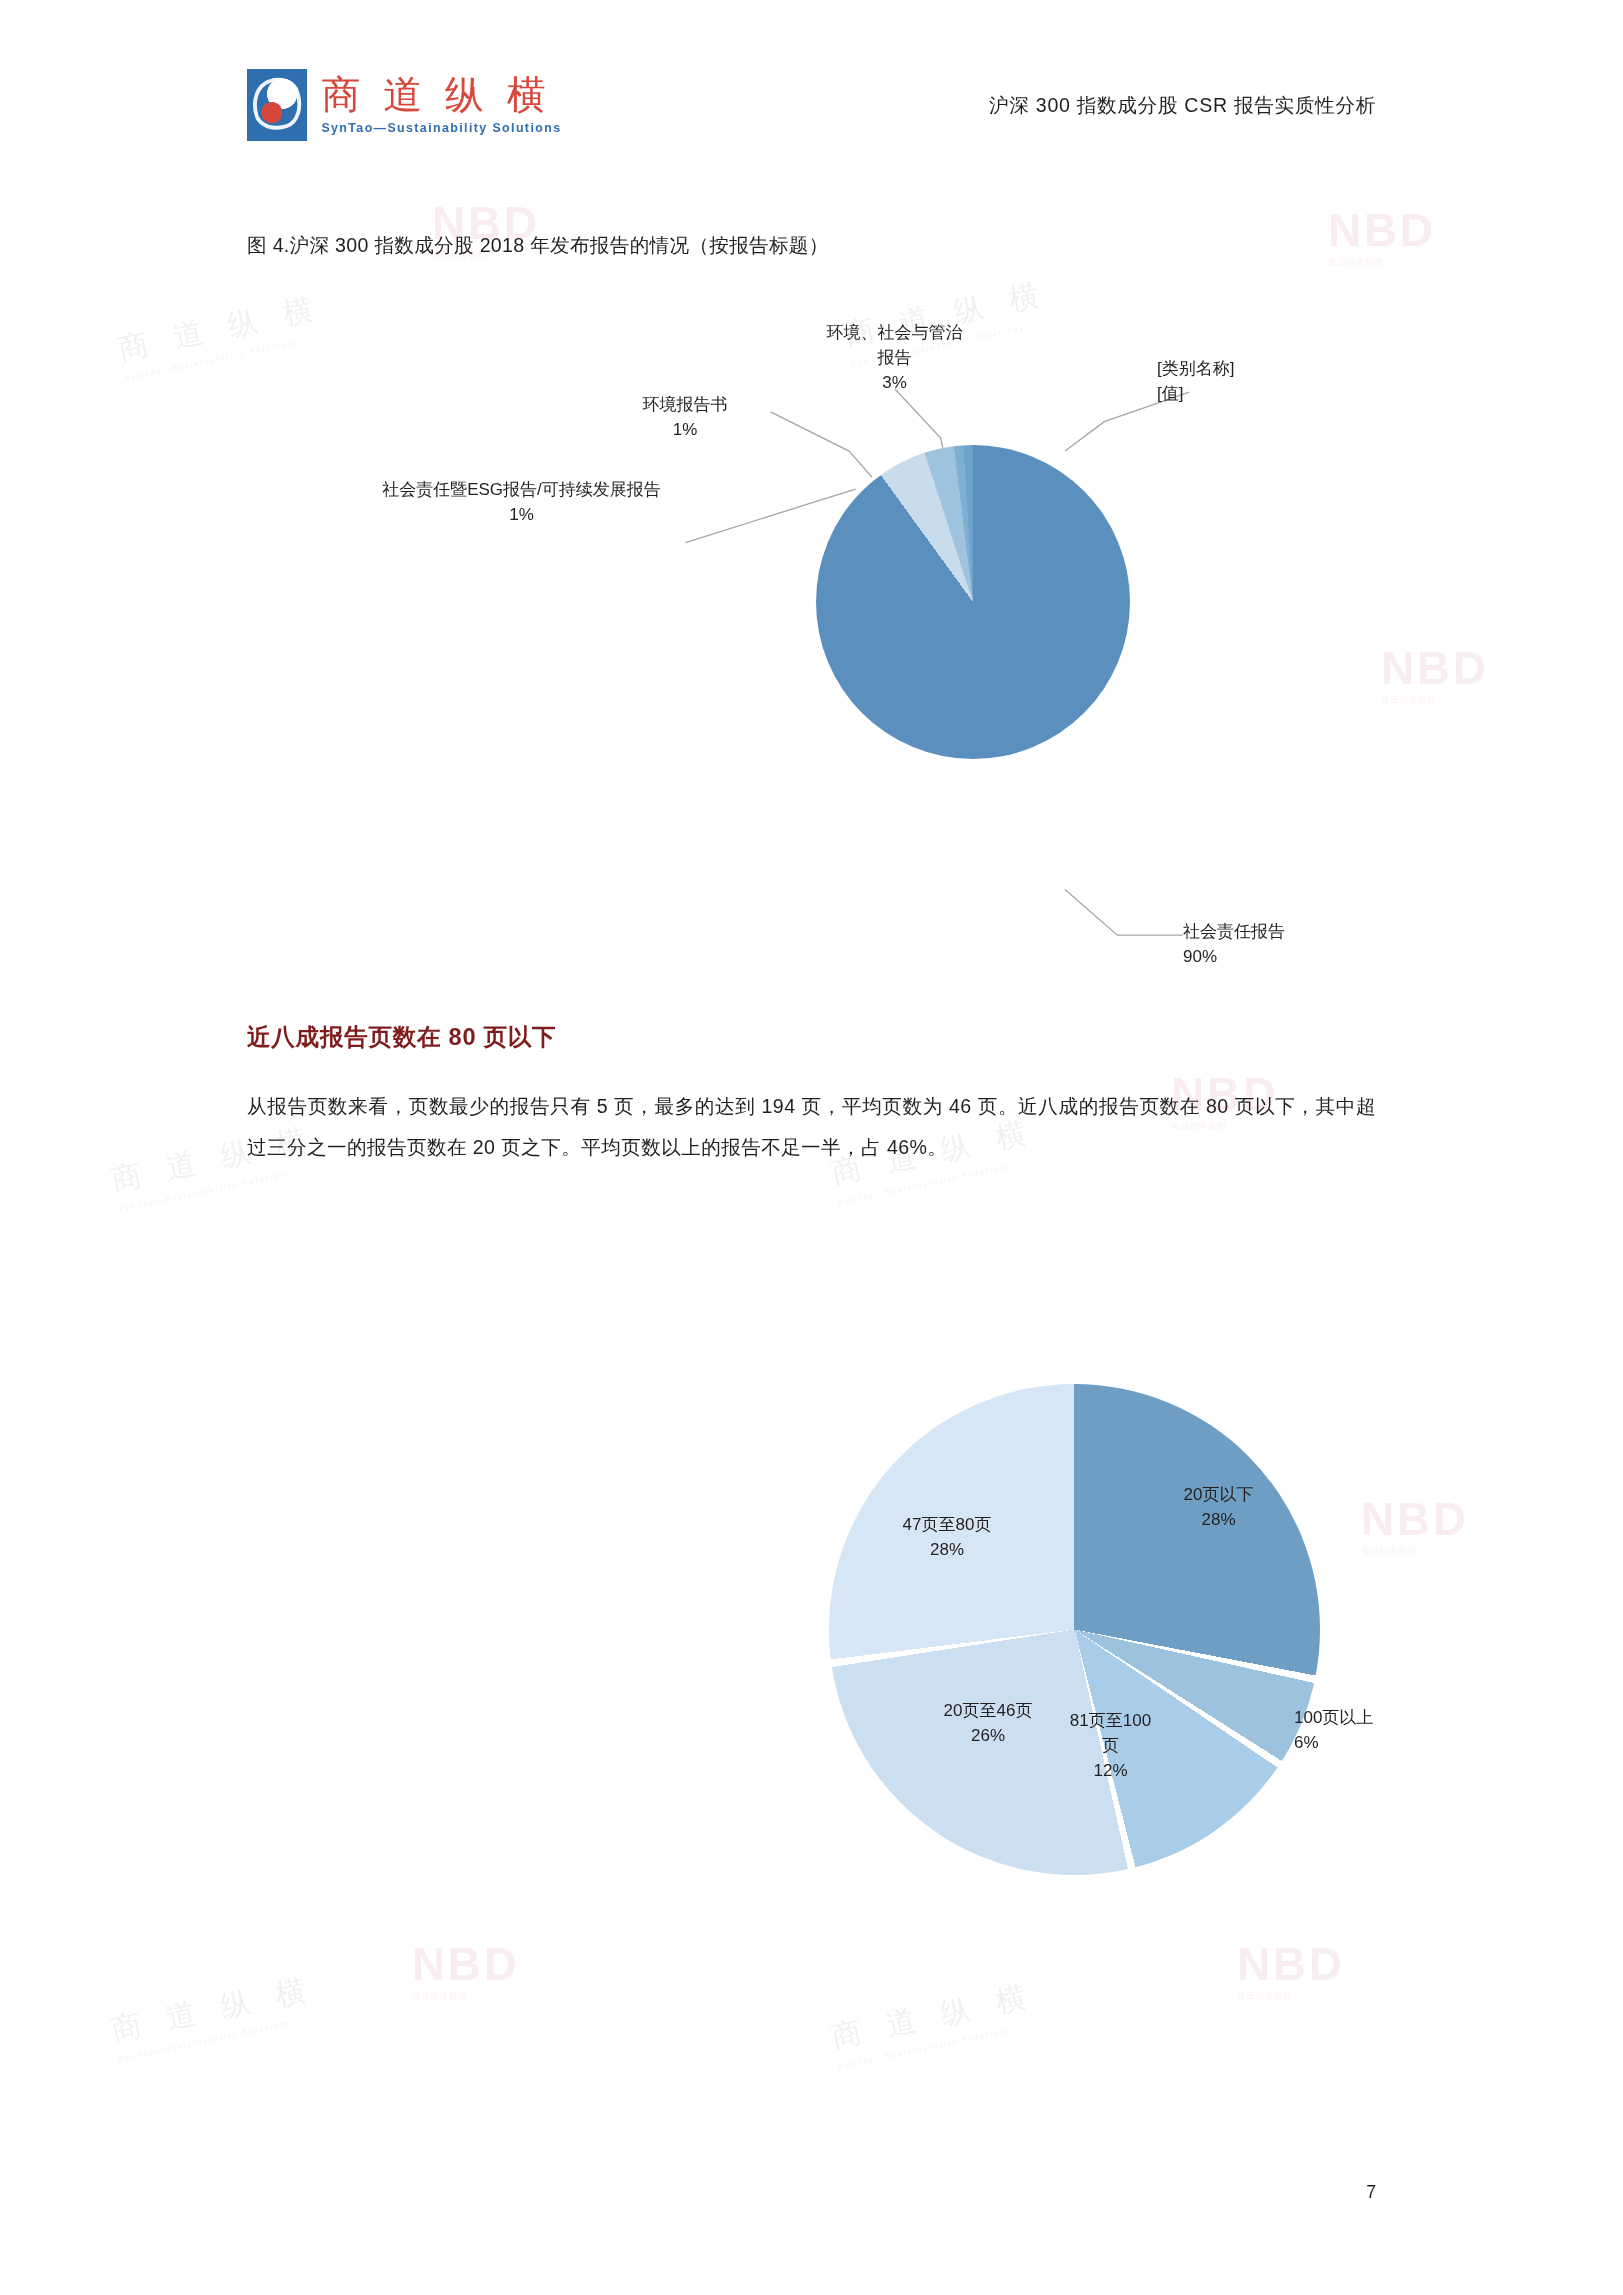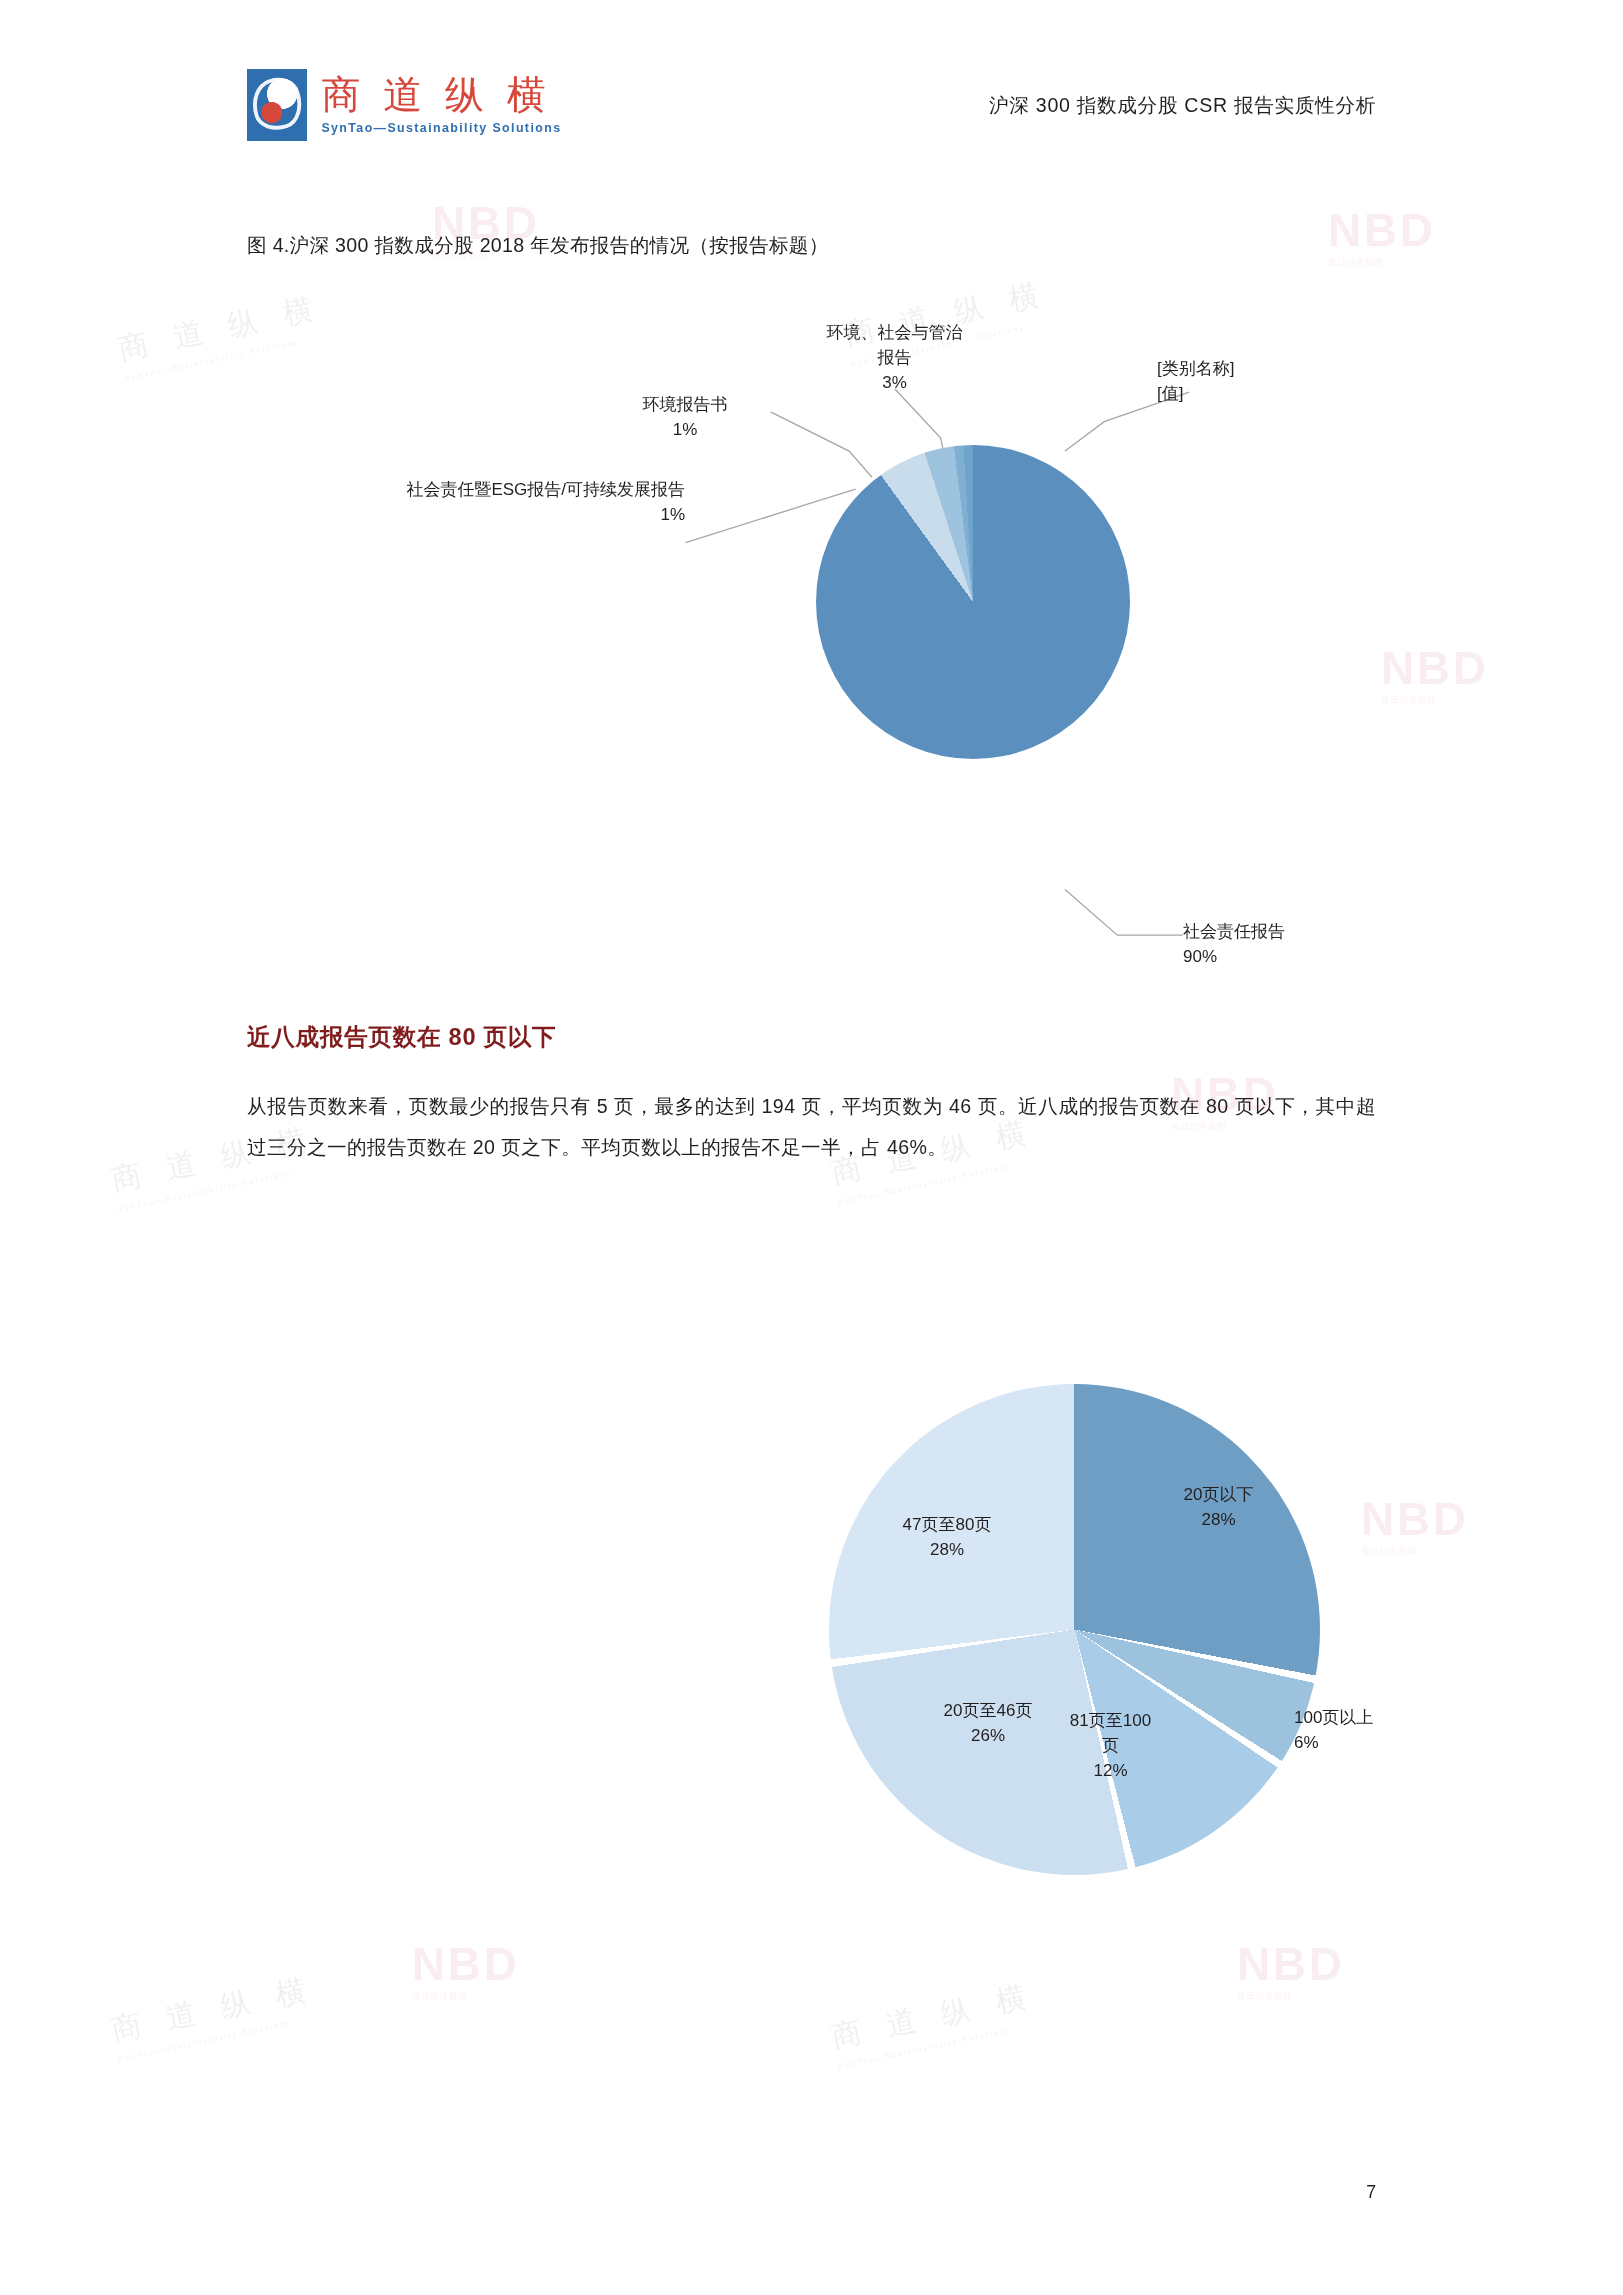--- a/index.html
+++ b/index.html
@@ -94,21 +94,21 @@
 
   
   .chart { position:absolute; }
   .pie-wrap { position:absolute; }
   .pie { position:absolute; border-radius:50%; }
   .slice-lbl {
     position:absolute;
     font-size:17px; line-height:25px; color:#231f20; text-align:center;
     white-space:pre-line;
   }
-  .slice-lbl.l { text-align:right; }
+  .slice-lbl.l { text-align:center; }
   svg.leaders { position:absolute; left:0; top:0; overflow:visible; }
 </style>
 </head>
 <body>
 
 <div class="page">
 
   <div class="wm wm-st" style="left:118px; top:308px; transform:rotate(-12deg);">
     <span>商 道 纵 横</span><small>SynTao—Sustainability Solutions</small>
   </div>

